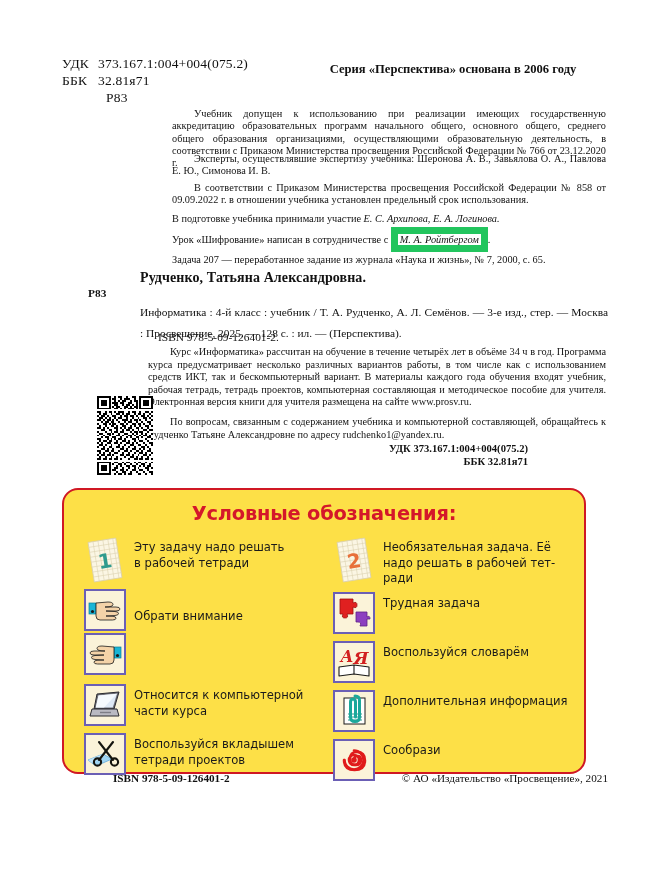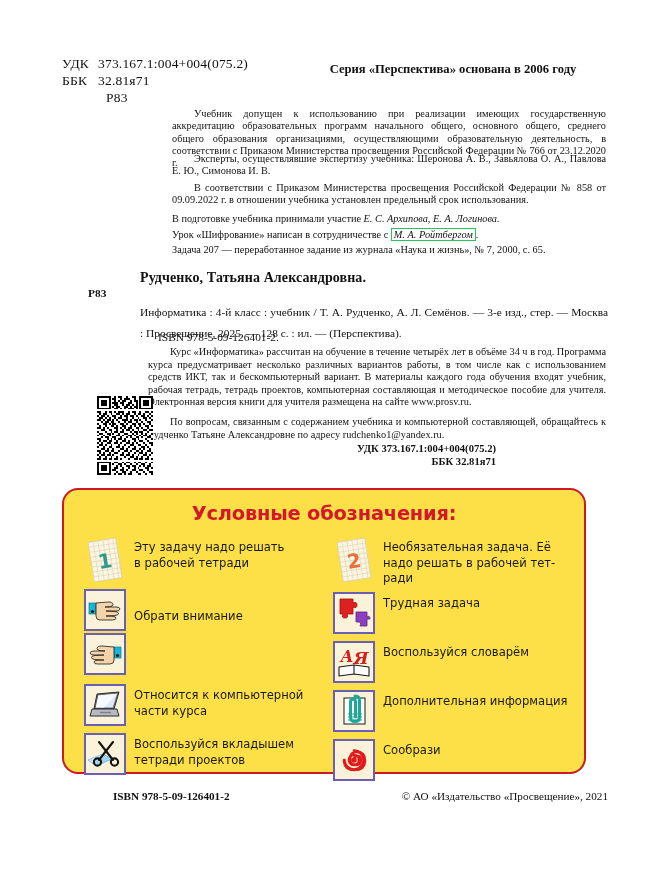--- a/index.html
+++ b/index.html
@@ -13,21 +13,21 @@
     position: relative;
     font-family: "Liberation Serif", serif;
     color: #111111;
     overflow: hidden;
   }
 
   
   .page {
     position: absolute;
     left: 0; top: 0;
-    width: 538px; height: 869px;
+    width: 538px; height: 869px; padding-left: 32px;
   }
 
   .udk-block {
     position: absolute;
     left: 62px;
     top: 55px;
     font-family: "Liberation Serif", serif;
     font-size: 13.5px;
     line-height: 17px;
     letter-spacing: 0.2px;
@@ -78,21 +78,21 @@
     left: 172px;
     top: 211px;
     width: 440px;
     font-size: 10.3px;
     line-height: 15.6px;
   }
   .lines-block .ln { white-space: nowrap; }
   .it { font-style: italic; }
   .boxed {
     display: inline-block;
-    border: 1px solid #22c55e;
+    border: 7px solid #22c55e;
     padding: 0px 2px 0px 2px;
     font-style: italic;
     line-height: 11px;
   }
 
   
   .rec-author {
     position: absolute;
     left: 140px; top: 270px;
     font-weight: bold;
@@ -228,21 +228,21 @@
   .sheet {
     width: 46px;
     height: 48px;
     position: relative;
   }
 
   
   .footer {
     position: absolute;
     left: 0;
-    top: 790px;
+    top: 772px;
     width: 650px;
     height: 20px;
   }
   .footer-isbn {
     position: absolute;
     left: 113px;
     top: 0;
     font-weight: bold;
     font-size: 11.2px;
     font-family: "Liberation Serif", serif;

